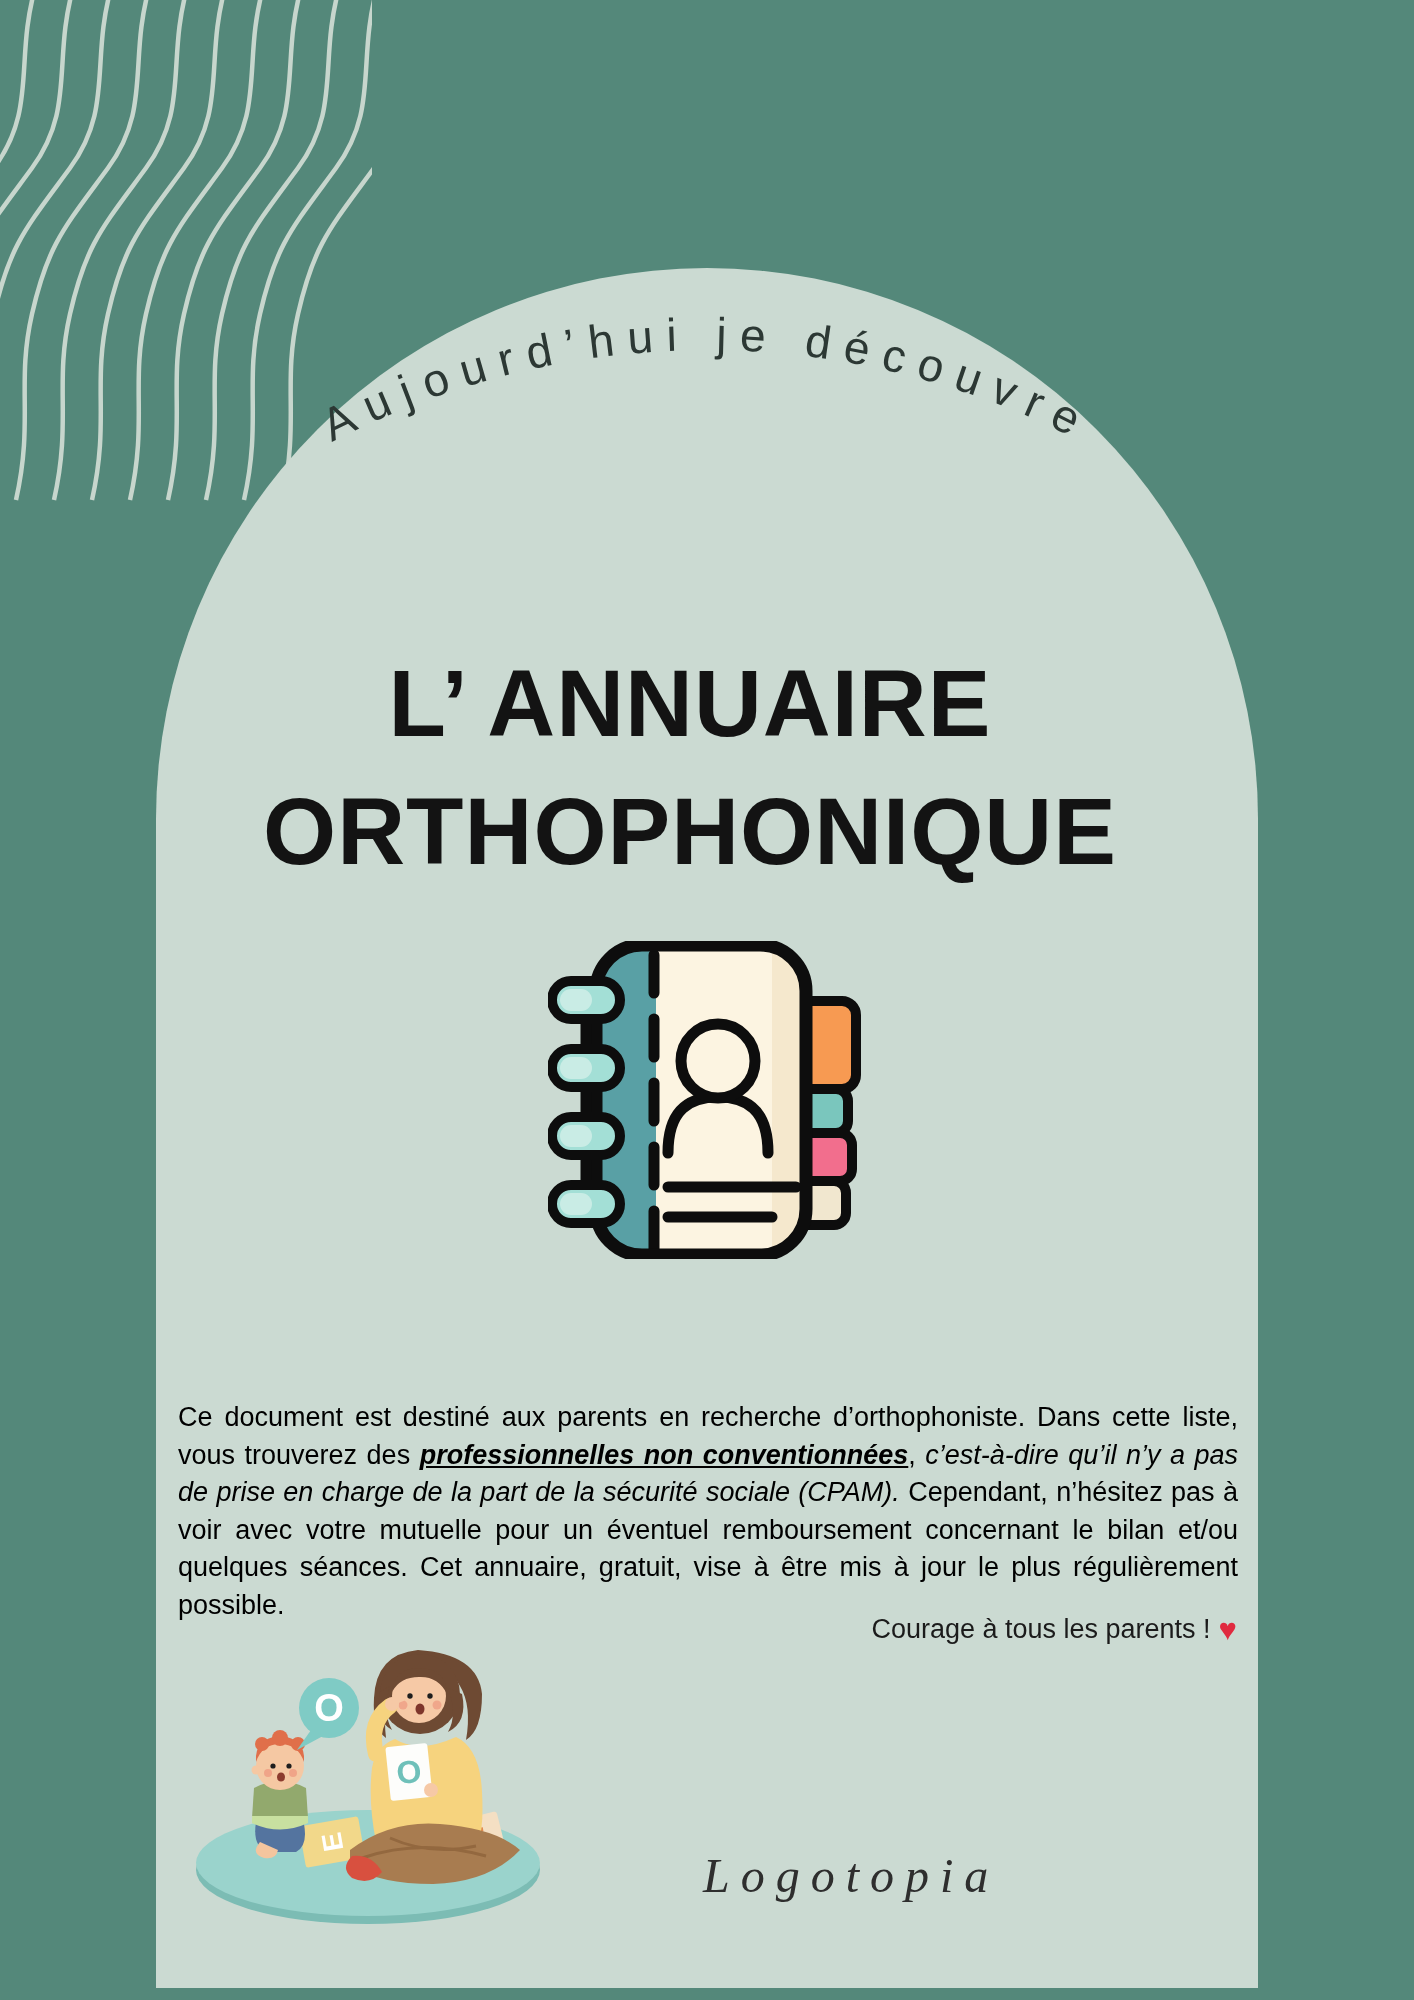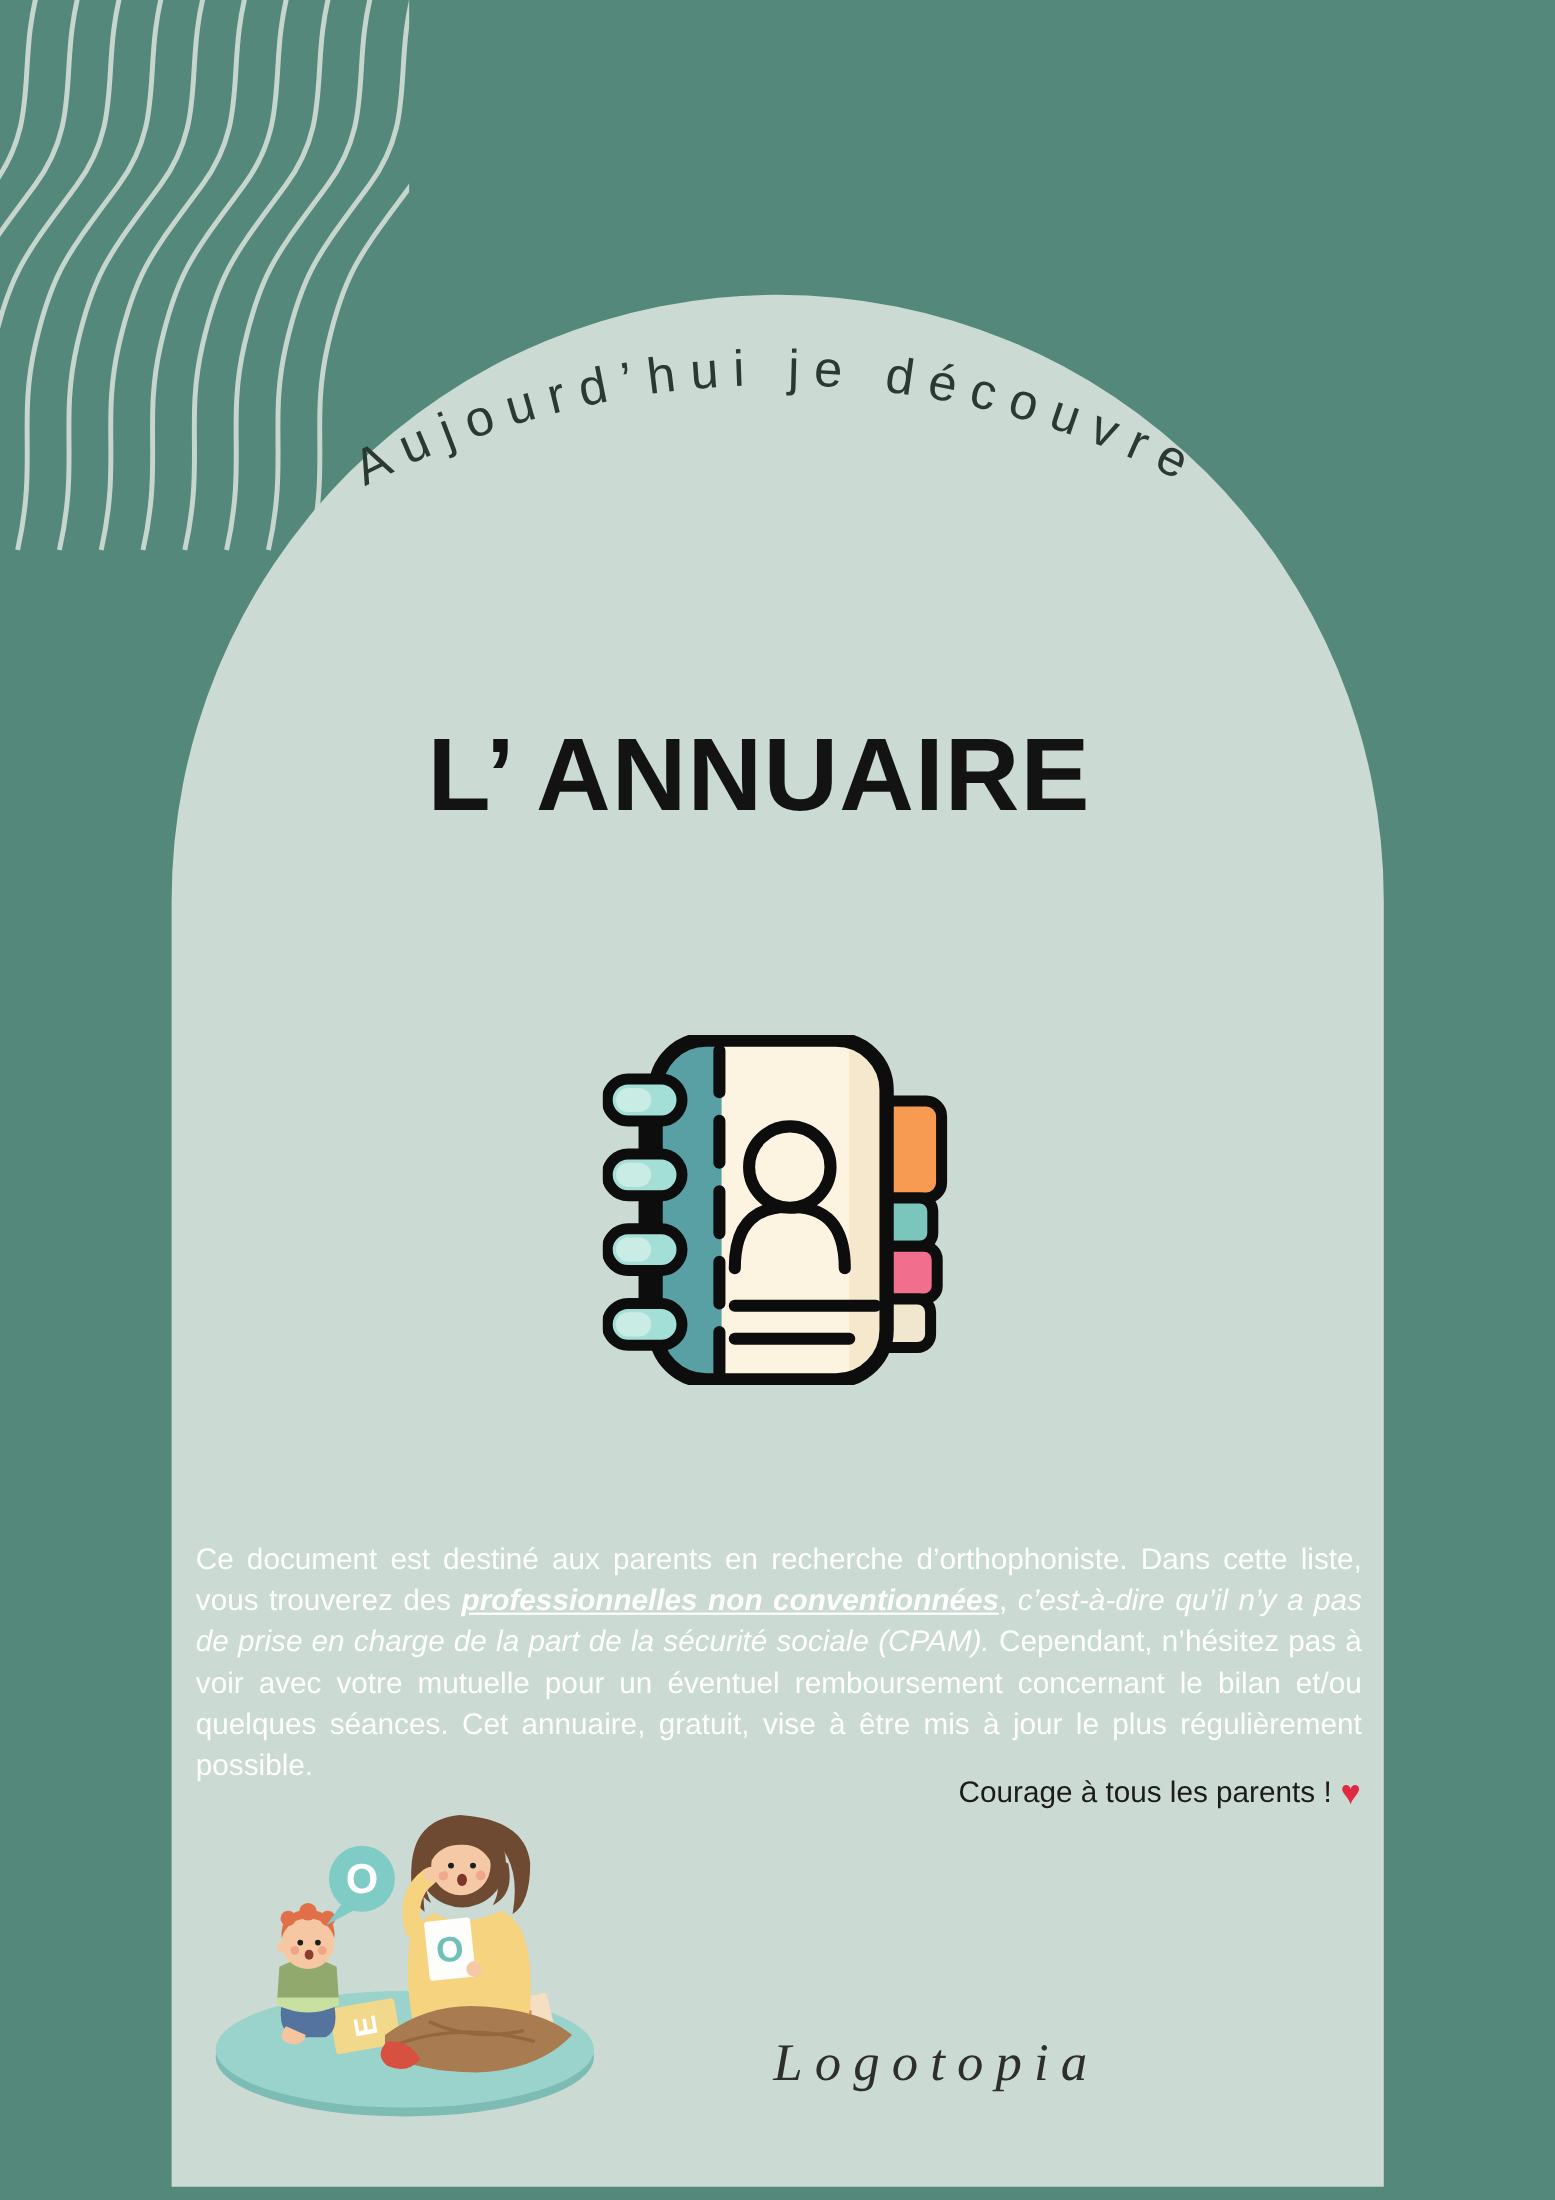--- a/index.html
+++ b/index.html
@@ -24,21 +24,21 @@
   
   .title{
     position:absolute;left:0;top:640px;width:1380px;text-align:center;
     color:#131313;font-weight:bold;font-size:94px;line-height:128px;letter-spacing:1px;
   }
   
   .book-icon{position:absolute;left:548px;top:941px;width:316px;height:318px;}
   
   .intro{
     position:absolute;left:178px;top:1372px;width:1060px;
-    font-size:27px;line-height:37.5px;color:#ffffff;text-align:justify;
+    font-size:27px;line-height:37.5px;color:#000000;text-align:justify;
   }
   .intro .biu{font-weight:bold;font-style:italic;text-decoration:underline;}
   .intro .it{font-style:italic;}
   
   .courage{
     position:absolute;right:177px;top:1612px;font-size:27px;color:#1B1B1B;
     white-space:nowrap;
   }
   .courage .heart{color:#E02A3F;font-size:31px;margin-left:8px;vertical-align:-2px;}
   
@@ -76,20 +76,21 @@
   <defs>
     <path id="text-arc" d="M 267 480 A 810 810 0 0 1 1147 480" fill="none"></path>
   </defs>
   <text>
     <textPath href="#text-arc" startOffset="50%" text-anchor="middle">Aujourd’hui je découvre</textPath>
   </text>
 </svg>
 
 <div class="title">
   <div>L’ ANNUAIRE</div>
+  <div>ORTHOPHONIQUE</div>
 </div>
 
 <svg class="book-icon" viewBox="0 0 316 318">
   <g>
     <rect x="238" y="60" width="70" height="88" rx="14" fill="#F79A52" stroke="#0D0D0D" stroke-width="10"></rect>
     <rect x="238" y="148" width="62" height="44" rx="12" fill="#7AC6BD" stroke="#0D0D0D" stroke-width="10"></rect>
     <rect x="238" y="192" width="66" height="48" rx="12" fill="#F26E8D" stroke="#0D0D0D" stroke-width="10"></rect>
     <rect x="238" y="240" width="60" height="44" rx="12" fill="#F1E7CF" stroke="#0D0D0D" stroke-width="10"></rect>
   </g>
   <g>

